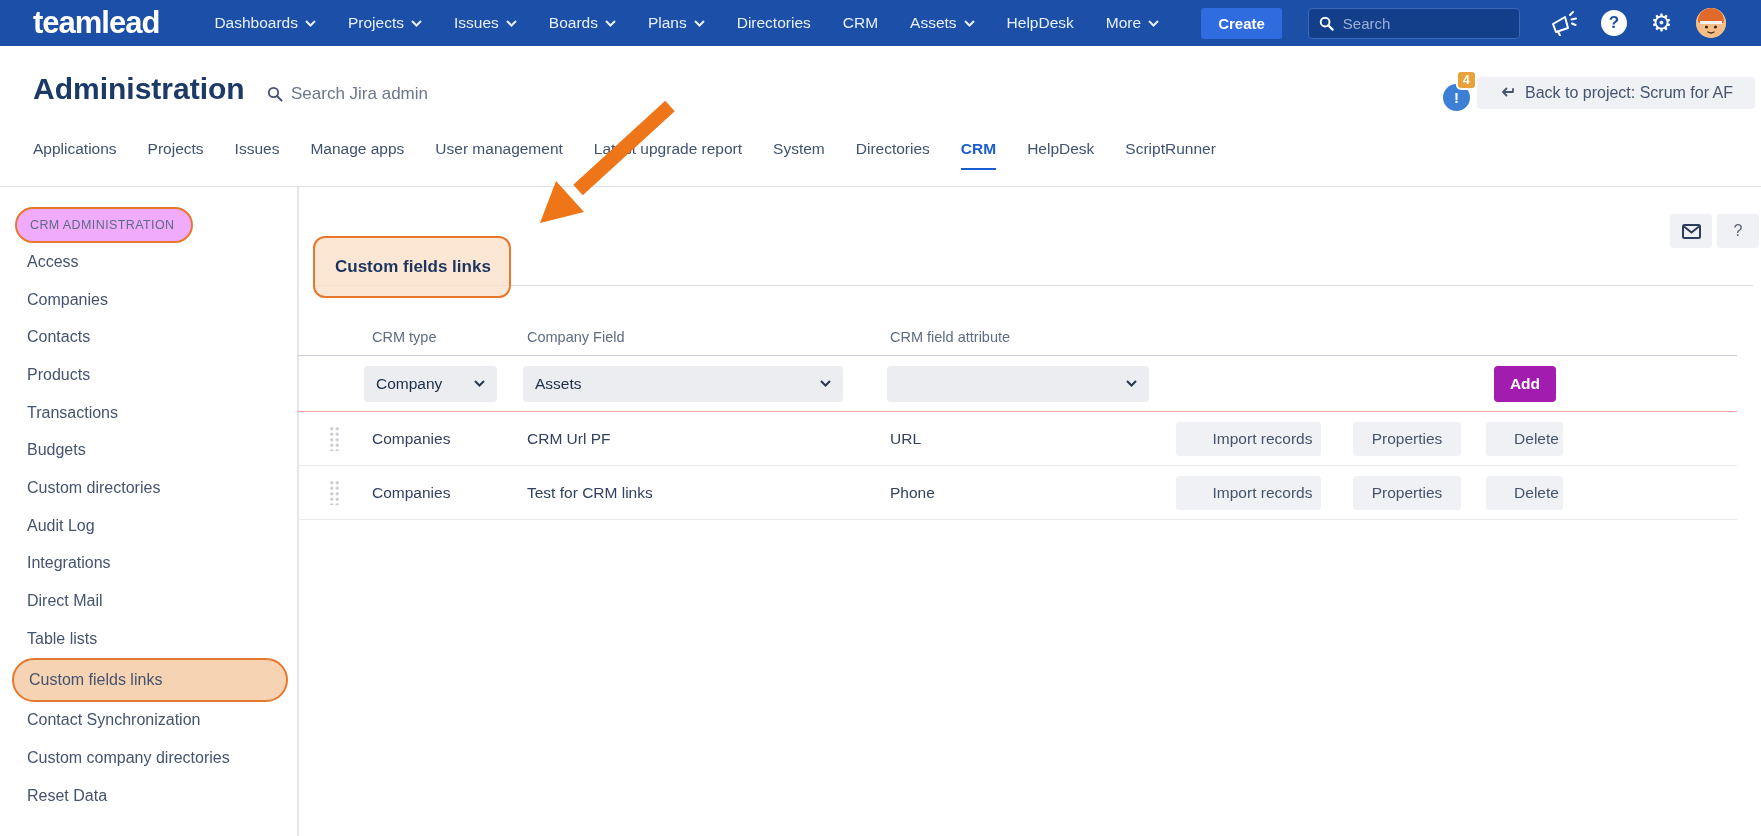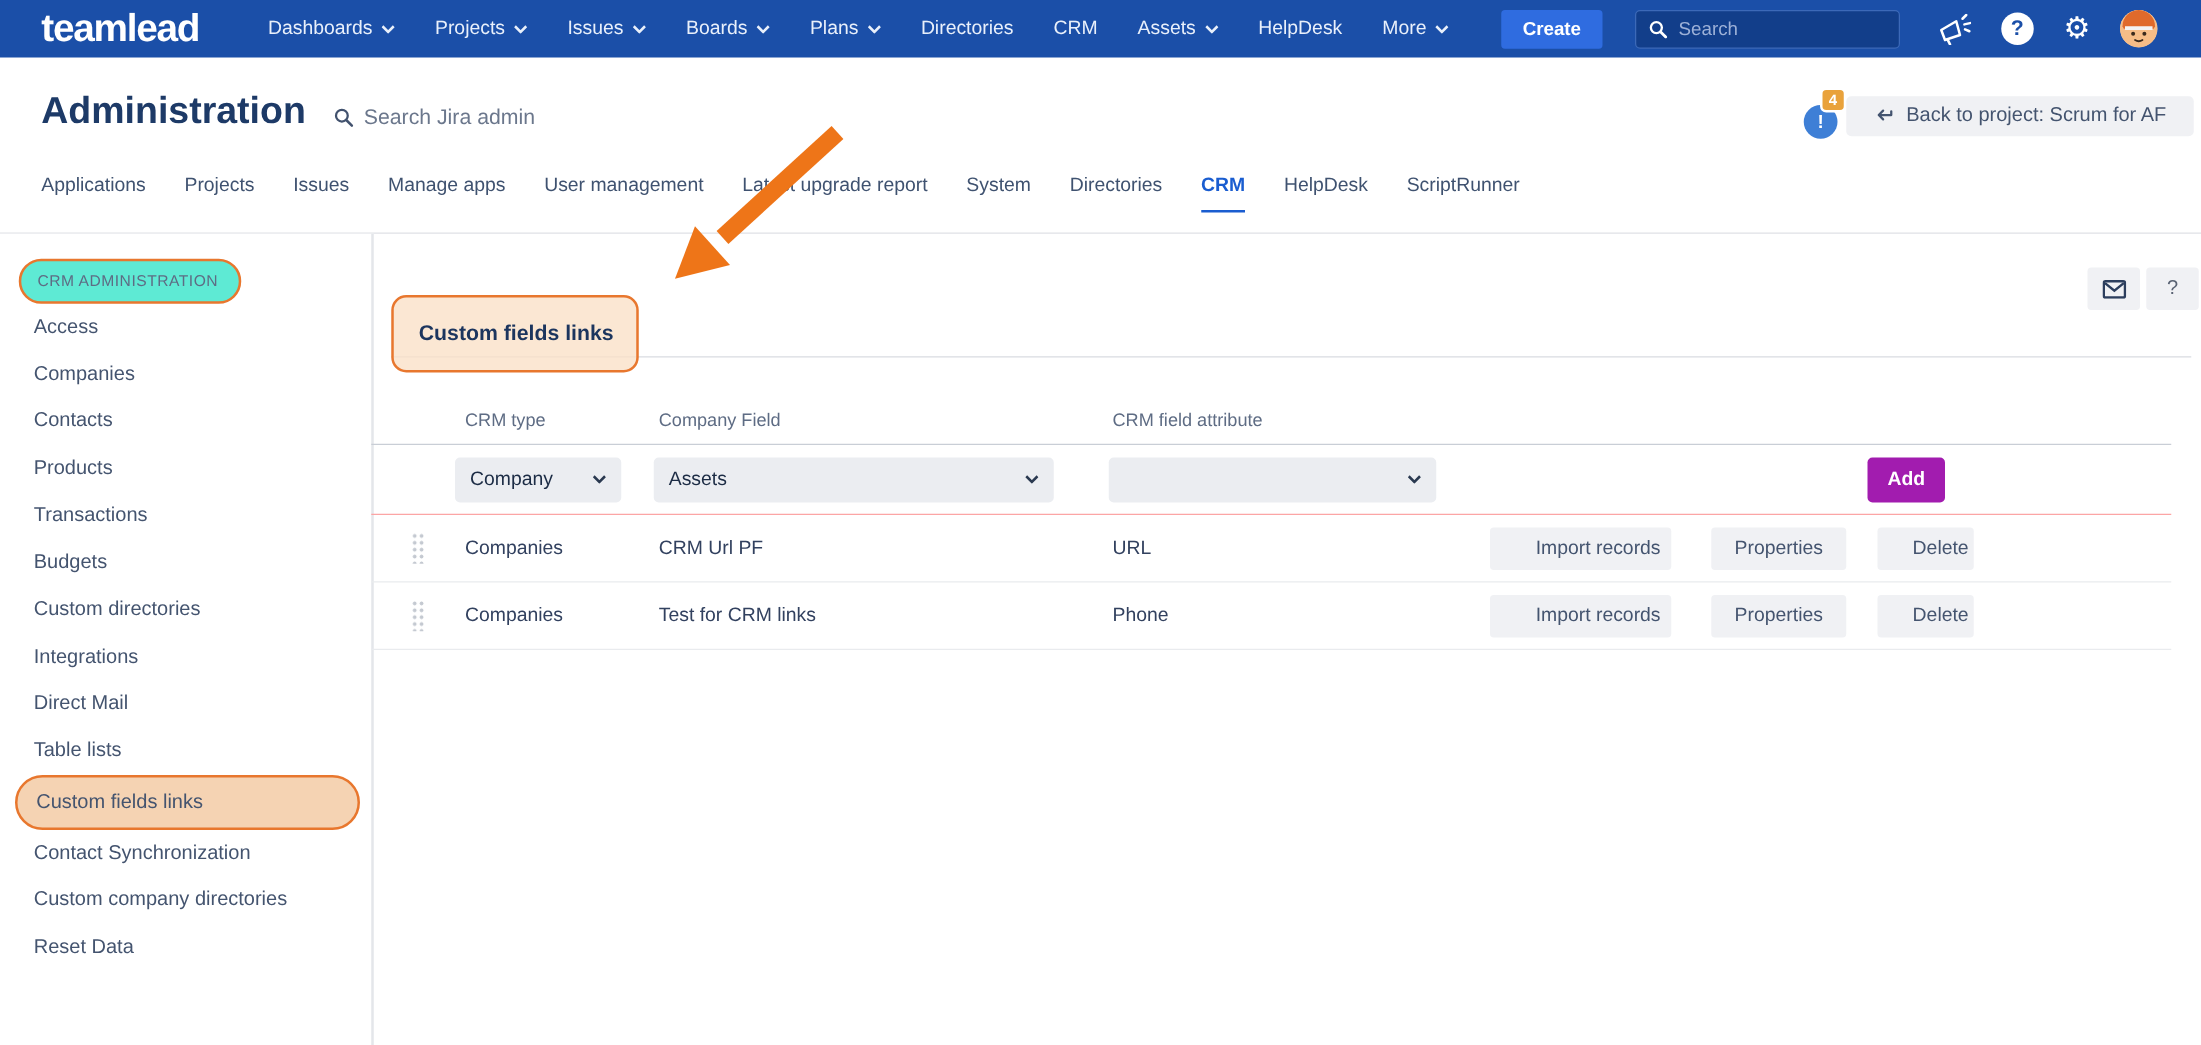--- a/index.html
+++ b/index.html
@@ -34,21 +34,21 @@
 
   
   .tabs-border { position:absolute; top:186px; left:0; width:1761px; height:1px; background:#dfe1e6; }
   .tabs { position:absolute; left:33px; top:140px; display:flex; gap:31px; font-size:15.5px; color:#3f5270; }
   .tab { position:relative; cursor:pointer; white-space:nowrap; padding-bottom:6px; }
   .tab.active { color:#1a5dd0; font-weight:bold; }
   .tab.active::after { content:""; position:absolute; left:0; right:0; bottom:-6px; height:2.5px; background:#1a5dd0; }
 
   
   .sidebar { position:absolute; left:0; top:187px; width:299px; height:649px; border-right:2px solid #e4e6ea; background:#fff; }
-  .side-section { margin:20px 0 0 15px; width:178px; height:36px; border:2.5px solid #e8772e; border-radius:18px; background:#5eead4; display:flex; align-items:center; padding-left:13px; font-size:12.5px; letter-spacing:.4px; color:#5e6c84; font-weight:normal; }
+  .side-section { margin:20px 0 0 15px; width:178px; height:36px; border:2.5px solid #e8772e; border-radius:18px; background:#f0abfc; display:flex; align-items:center; padding-left:13px; font-size:12.5px; letter-spacing:.4px; color:#5e6c84; font-weight:normal; }
   .side-list { list-style:none; }
   .side-item { height:37.7px; display:flex; align-items:center; padding-left:27px; font-size:16px; color:#44546f; cursor:pointer; }
   .side-item.selected { margin-left:12px; width:276px; height:44px; padding-left:15px; border:2.5px solid #e8772e; border-radius:22px; background:#f5d3b3; }
 
   
   .icon-btn { position:absolute; width:42px; height:34px; background:#f0f1f4; border:none; border-radius:3px; display:flex; align-items:center; justify-content:center; cursor:pointer; color:#596273; font-size:16px; font-family:"Liberation Sans",sans-serif; }
   .hr { position:absolute; left:313px; top:285px; width:1440px; height:1px; background:#d9dce1; }
   .heading-box { position:absolute; left:313px; top:236px; width:198px; height:62px; border:2.5px solid #e8772e; border-radius:12px; background:rgba(250,224,198,.78); display:flex; align-items:center; padding-left:20px; }
   .heading-box h2 { font-size:17px; font-weight:bold; color:#1c355e; }
 
@@ -61,21 +61,21 @@
   .c-actions { width:573px; display:flex; align-items:center; }
   .thead { height:38px; color:#5e6c84; font-size:14.5px; border-bottom:1.5px solid #c9ced6; }
   .form-row { height:56px; border-bottom:1px solid #fca5a5; }
   .data-row { height:54px; border-bottom:1px solid #e9ebee; }
   .sel { height:36px; background:#ebedf1; border-radius:4px; display:flex; align-items:center; justify-content:space-between; padding:0 12px; color:#1c2c45; cursor:pointer; }
   .sel-type { width:133px; margin-left:22px; }
   .sel-field { width:320px; margin-left:-1px; }
   .sel-attr { width:262px; }
   .add-btn { margin-left:330px; width:62px; height:36px; background:#a21caf; color:#fff; font-weight:bold; font-size:15.5px; border:none; border-radius:4px; cursor:pointer; font-family:"Liberation Sans",sans-serif; }
   .gray-btn { height:34px; background:#f0f1f4; border:none; border-radius:3px; color:#44546f; font-size:15.5px; cursor:pointer; font-family:"Liberation Sans",sans-serif; }
-  .btn-import { width:145px; margin-left:28px;padding-left:28px; }
+  .btn-import { width:145px; margin-left:12px;padding-left:28px; }
   .btn-props { width:108px; margin-left:32px; }
   .btn-del { width:77px; margin-left:25px;padding-left:24px; }
   .dots { width:11px; height:25px; background-image:radial-gradient(circle, #c4c9d1 1.3px, transparent 1.8px); background-size:5.5px 5.5px; }
 
   .arrow-svg { position:absolute; left:520px; top:98px; z-index:10; pointer-events:none; }
 </style>
 </head>
 <body>
 
 <div class="page">
@@ -201,20 +201,21 @@
   <aside class="sidebar">
     <div class="side-section">CRM ADMINISTRATION</div>
     <ul class="side-list">
       <li class="side-item">Access</li>
       <li class="side-item">Companies</li>
       <li class="side-item">Contacts</li>
       <li class="side-item">Products</li>
       <li class="side-item">Transactions</li>
       <li class="side-item">Budgets</li>
       <li class="side-item">Custom directories</li>
+      <li class="side-item">Audit Log</li>
       <li class="side-item">Integrations</li>
       <li class="side-item">Direct Mail</li>
       <li class="side-item">Table lists</li>
       <li class="side-item selected">Custom fields links</li>
       <li class="side-item">Contact Synchronization</li>
       <li class="side-item">Custom company directories</li>
       <li class="side-item">Reset Data</li>
     </ul>
   </aside>
 

